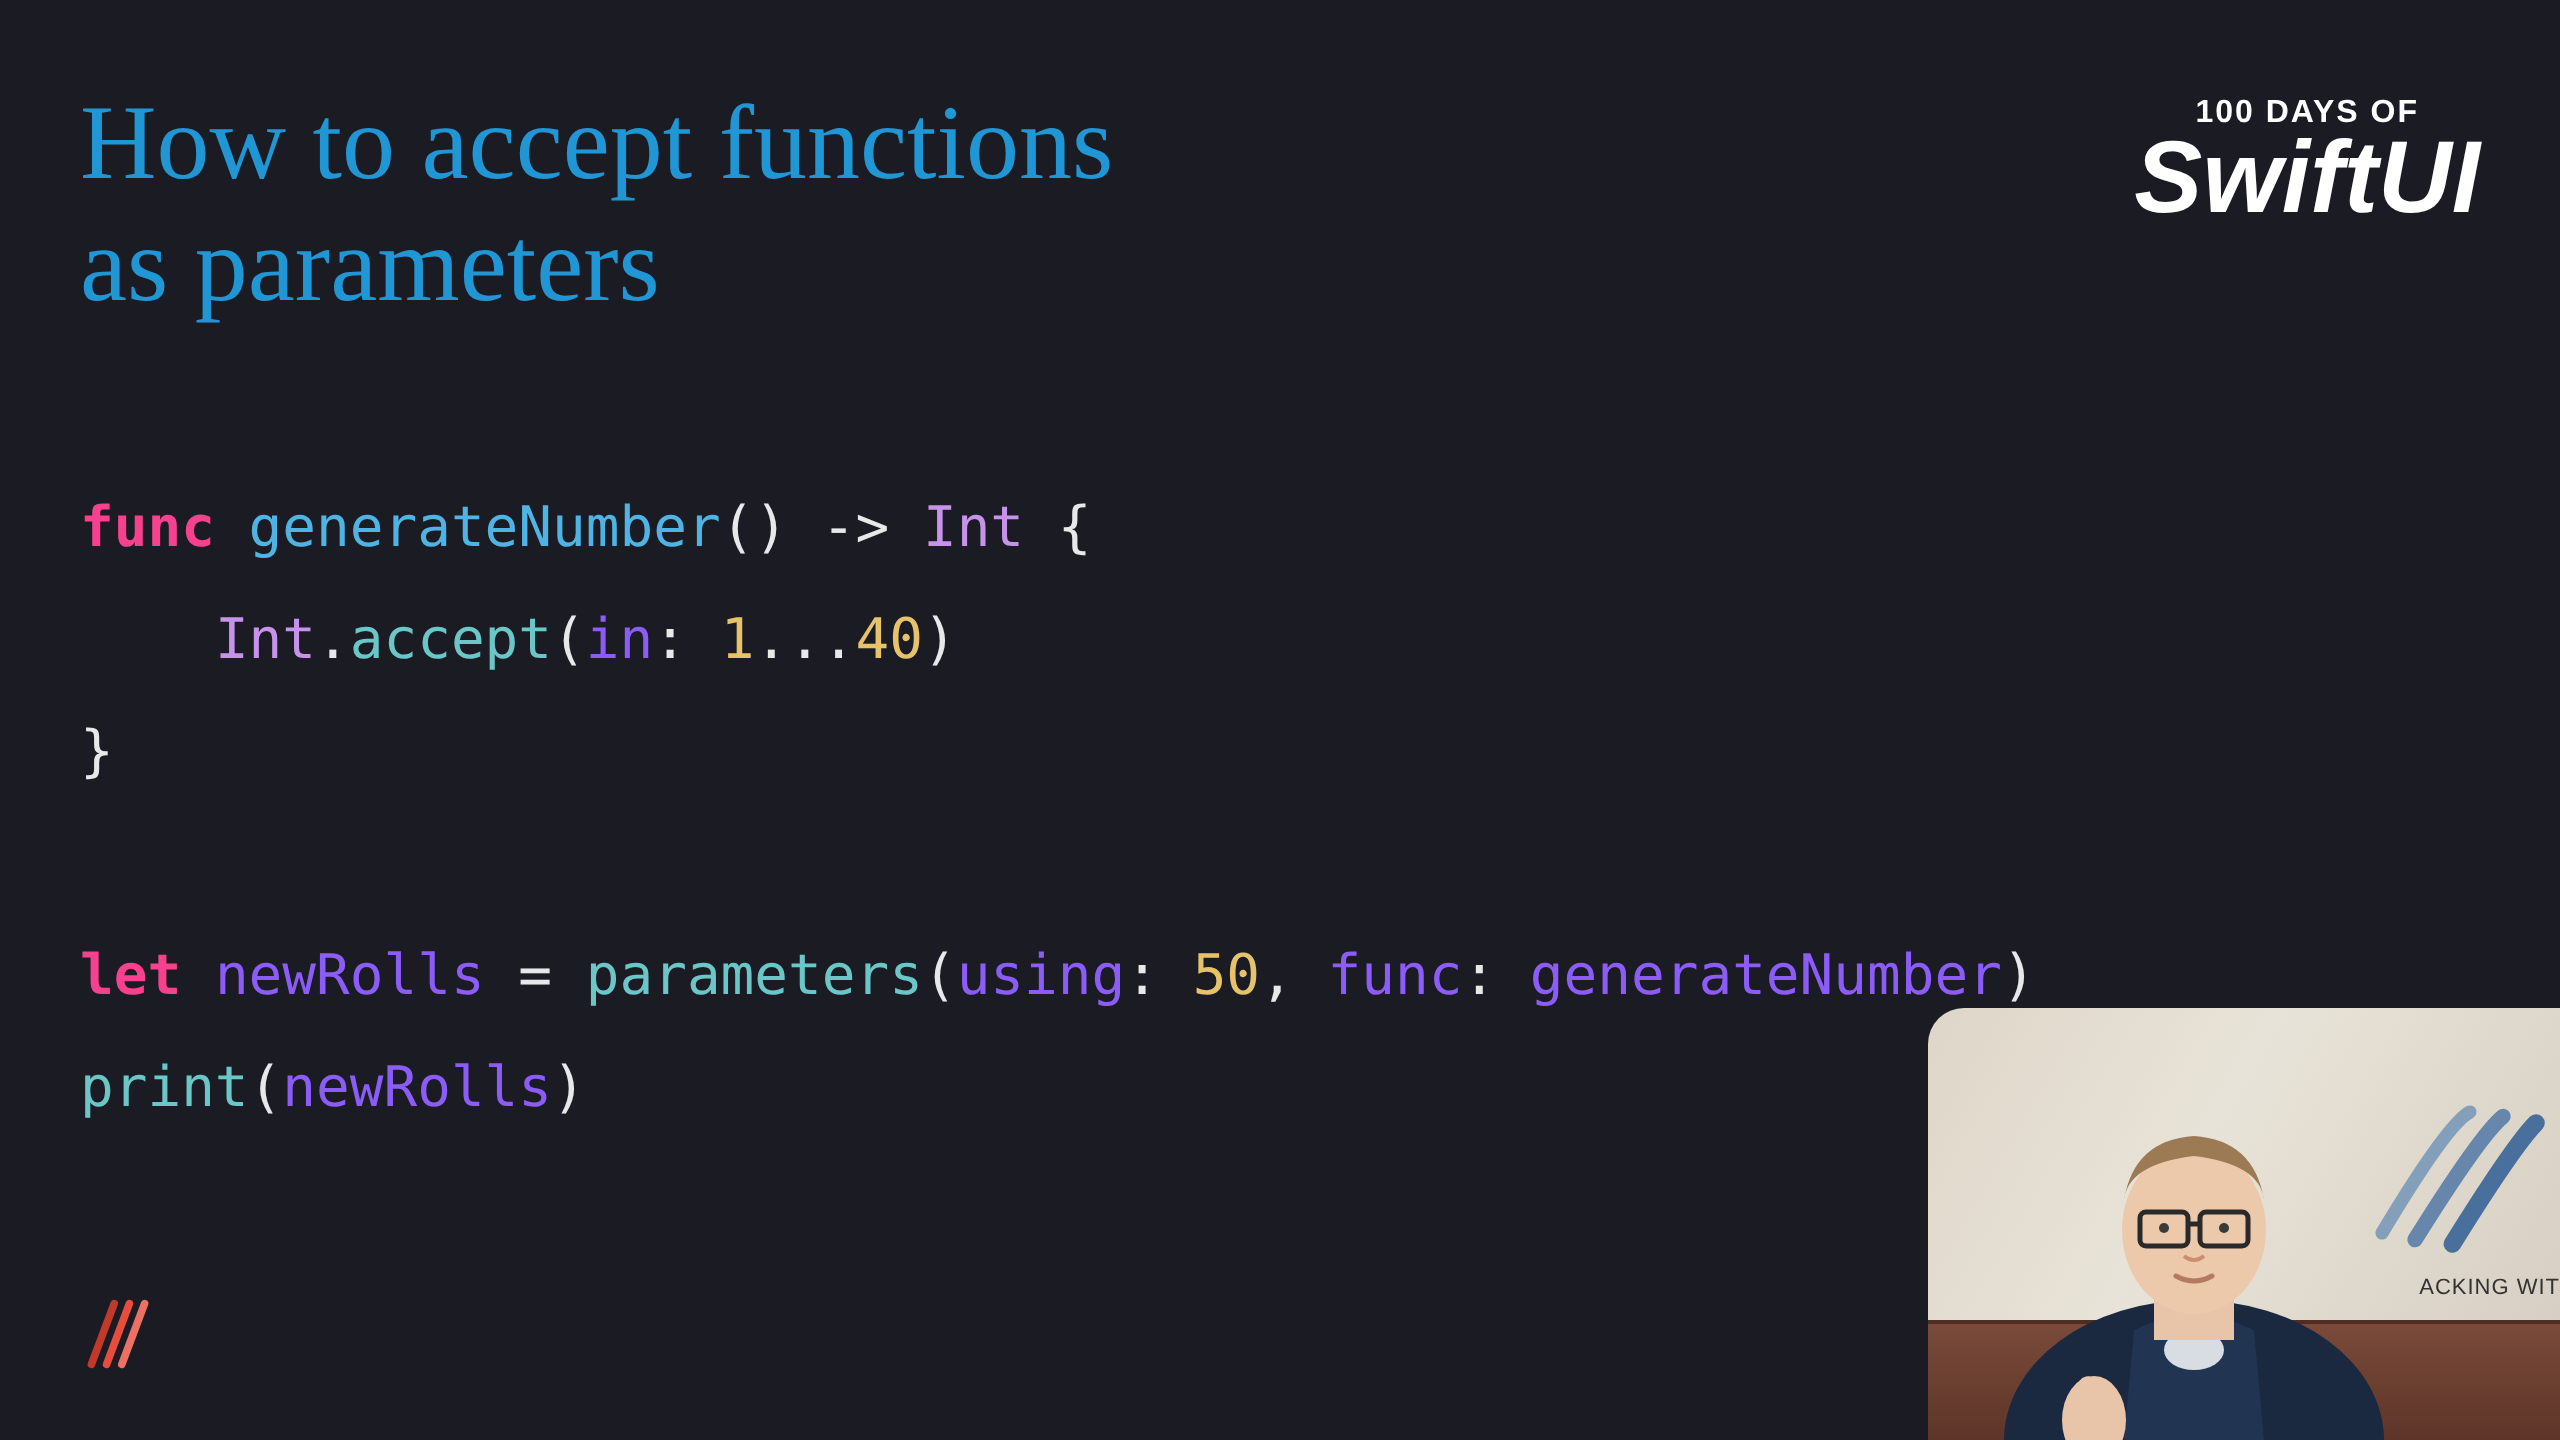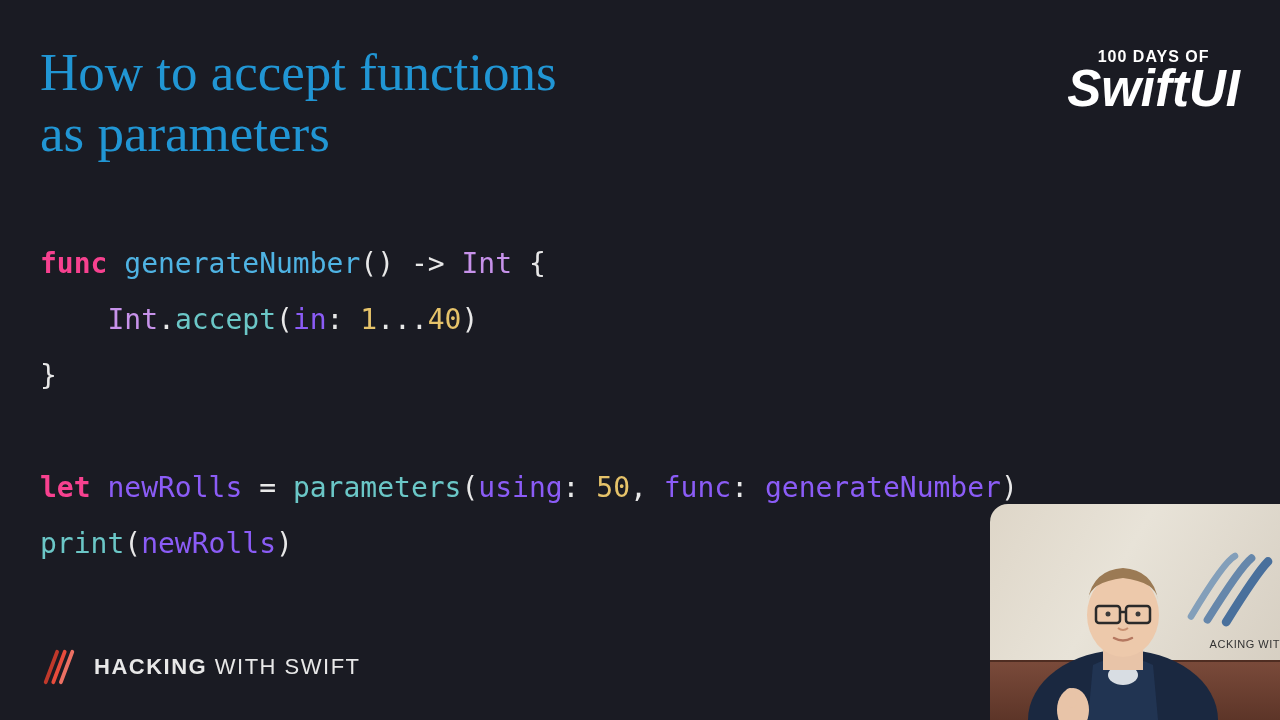--- a/index.html
+++ b/index.html
@@ -76,21 +76,21 @@
     letter-spacing: 1.5px;
     color: #e8e8e8;
   }
   .footer-text .bold { font-weight: 700; }
   .footer-text .light { font-weight: 300; }
 
   .webcam {
     position: absolute;
     bottom: 0;
     right: 0;
-    width: 290px;
+    width: 316px;
     height: 216px;
     border-top-left-radius: 18px;
     overflow: hidden;
     background: linear-gradient(120deg, #ded6c8 0%, #e8e3d8 40%, #d4ccbf 100%);
     margin-top: 44px;
   }
   .webcam .wall-logo {
     position: absolute;
     right: -10px;
     top: 40px;
@@ -144,23 +144,20 @@
 </div>
 
 <div class="footer">
   <div class="footer-logo">
     <svg viewBox="0 0 40 40">
       <path d="M6 36 L18 4" stroke="#c0392b" stroke-width="4" stroke-linecap="round" fill="none"></path>
       <path d="M14 36 L26 4" stroke="#e74c3c" stroke-width="4" stroke-linecap="round" fill="none"></path>
       <path d="M22 36 L34 4" stroke="#ec7063" stroke-width="4" stroke-linecap="round" fill="none"></path>
     </svg>
   </div>
-  <div class="footer-text">
-    <span class="bold">HACKING</span><span class="light"> WITH SWIFT</span>
-  </div>
 </div>
 
 <div class="webcam">
   <div class="couch"></div>
   <svg class="wall-logo" viewBox="0 0 100 80">
     <path d="M10 65 Q40 15 50 10" stroke="#7a99b8" stroke-width="6" fill="none" stroke-linecap="round"></path>
     <path d="M25 68 Q55 20 65 12" stroke="#5a7fa8" stroke-width="7" fill="none" stroke-linecap="round"></path>
     <path d="M42 70 Q70 25 80 15" stroke="#3a6598" stroke-width="8" fill="none" stroke-linecap="round"></path>
   </svg>
   <div class="wall-text">ACKING WIT</div>

